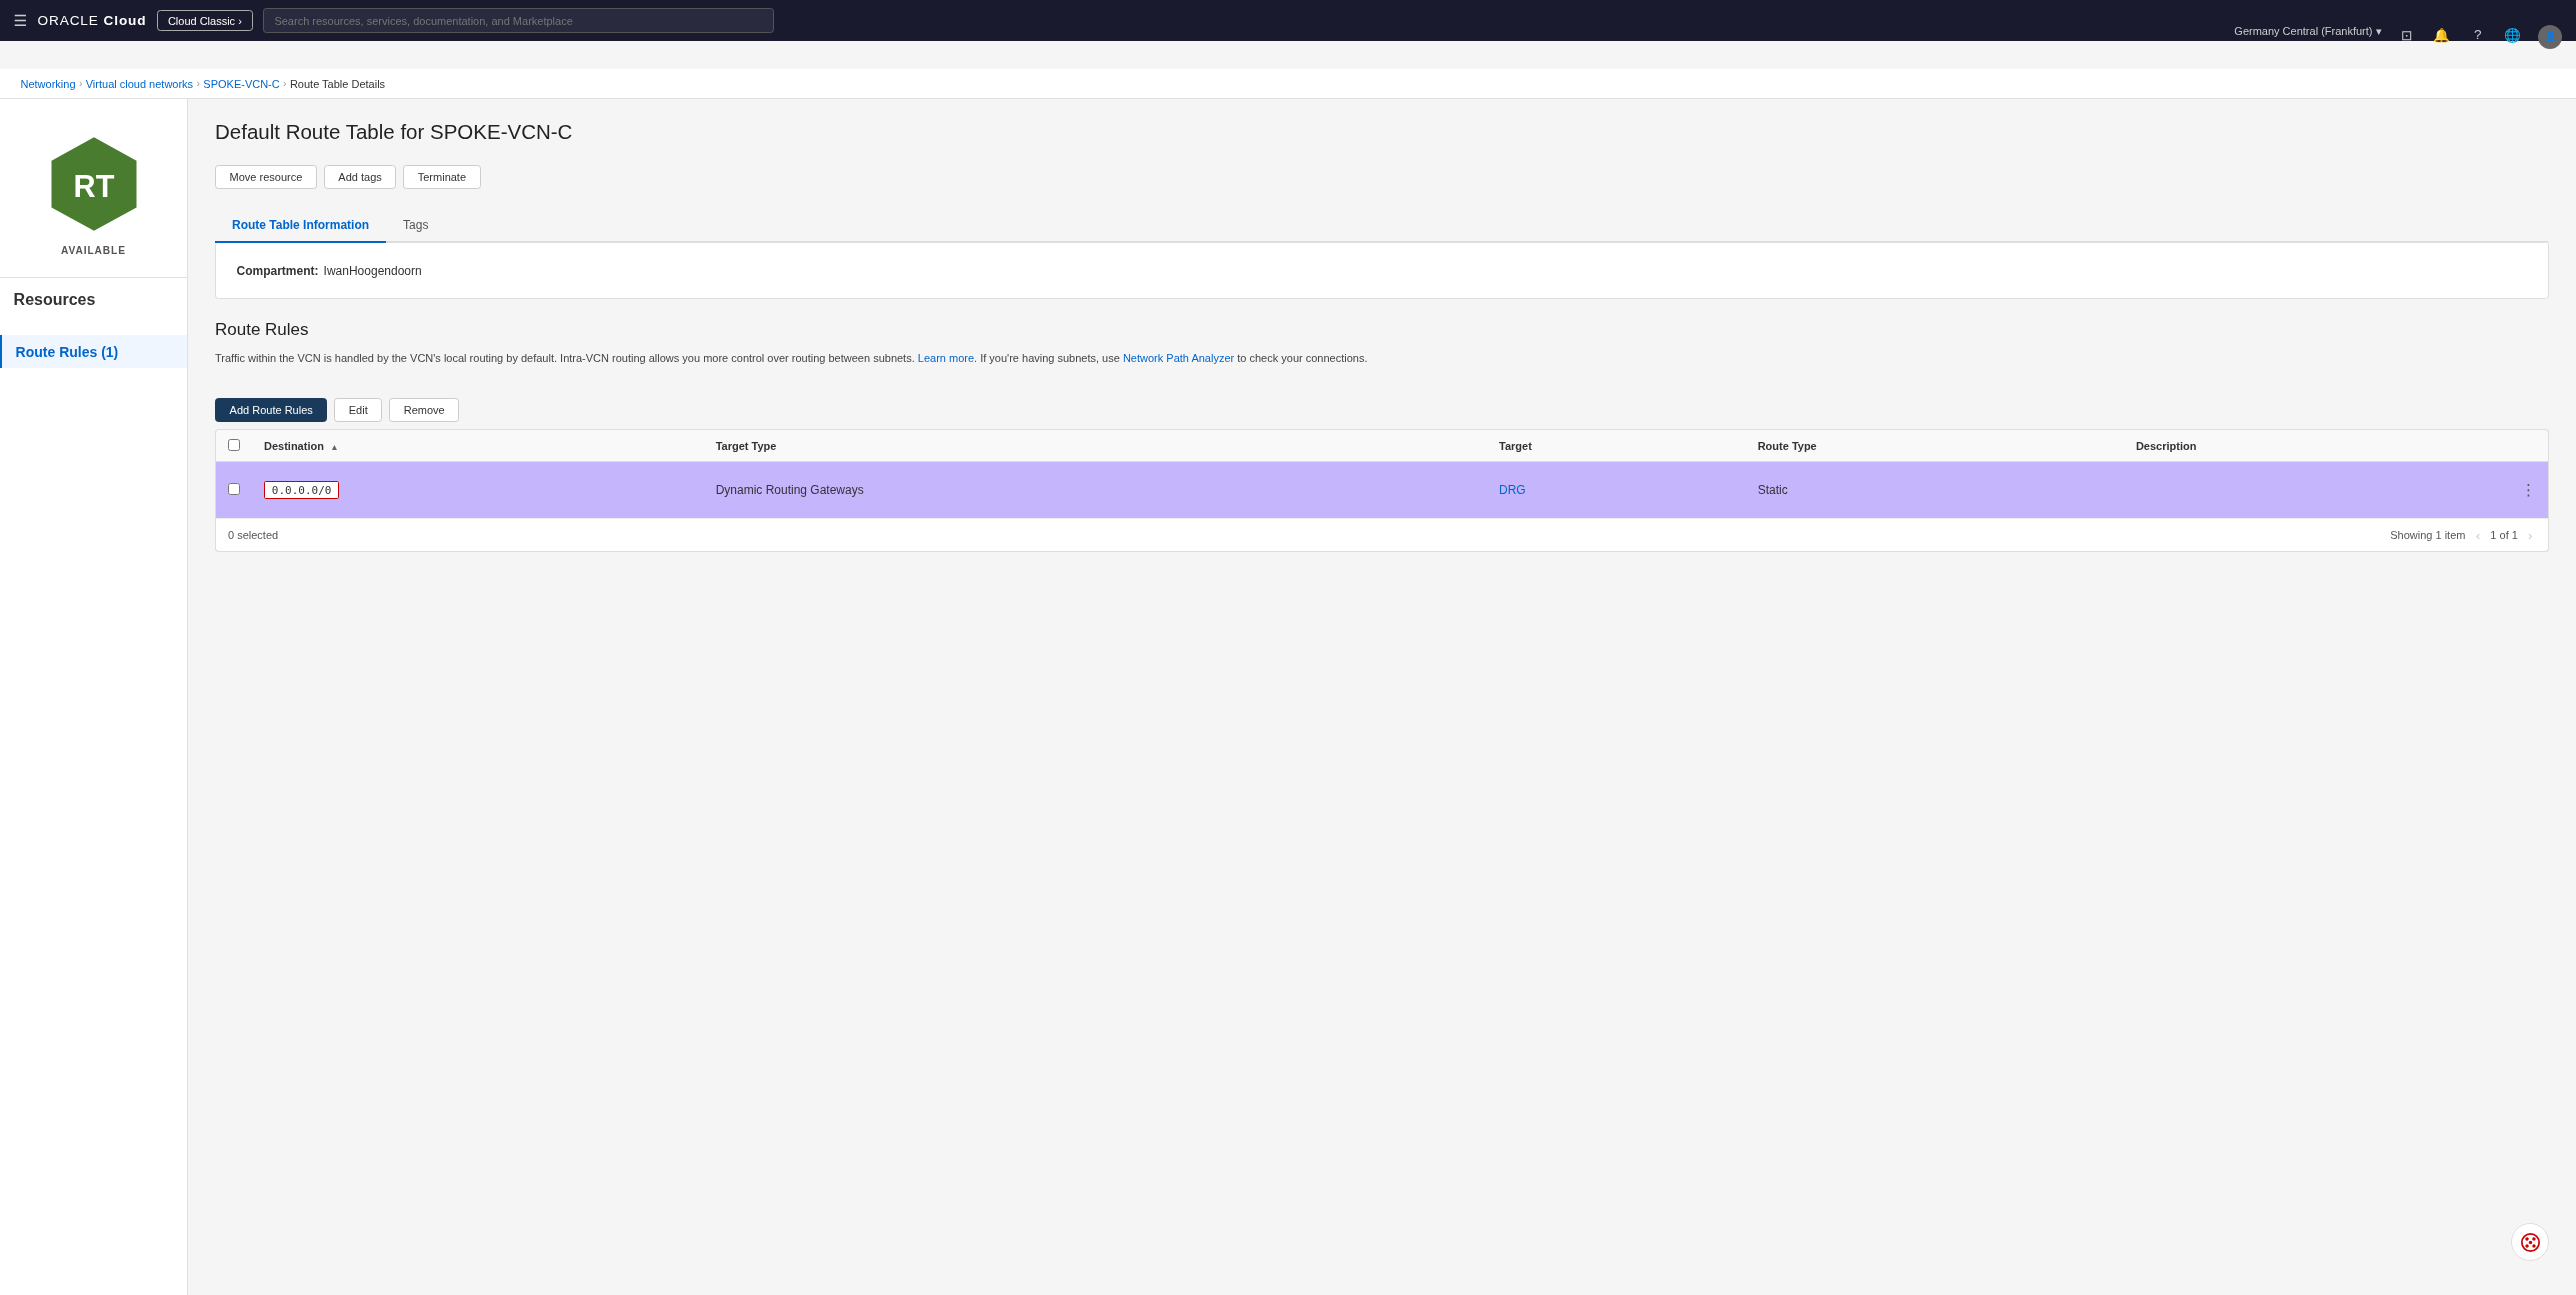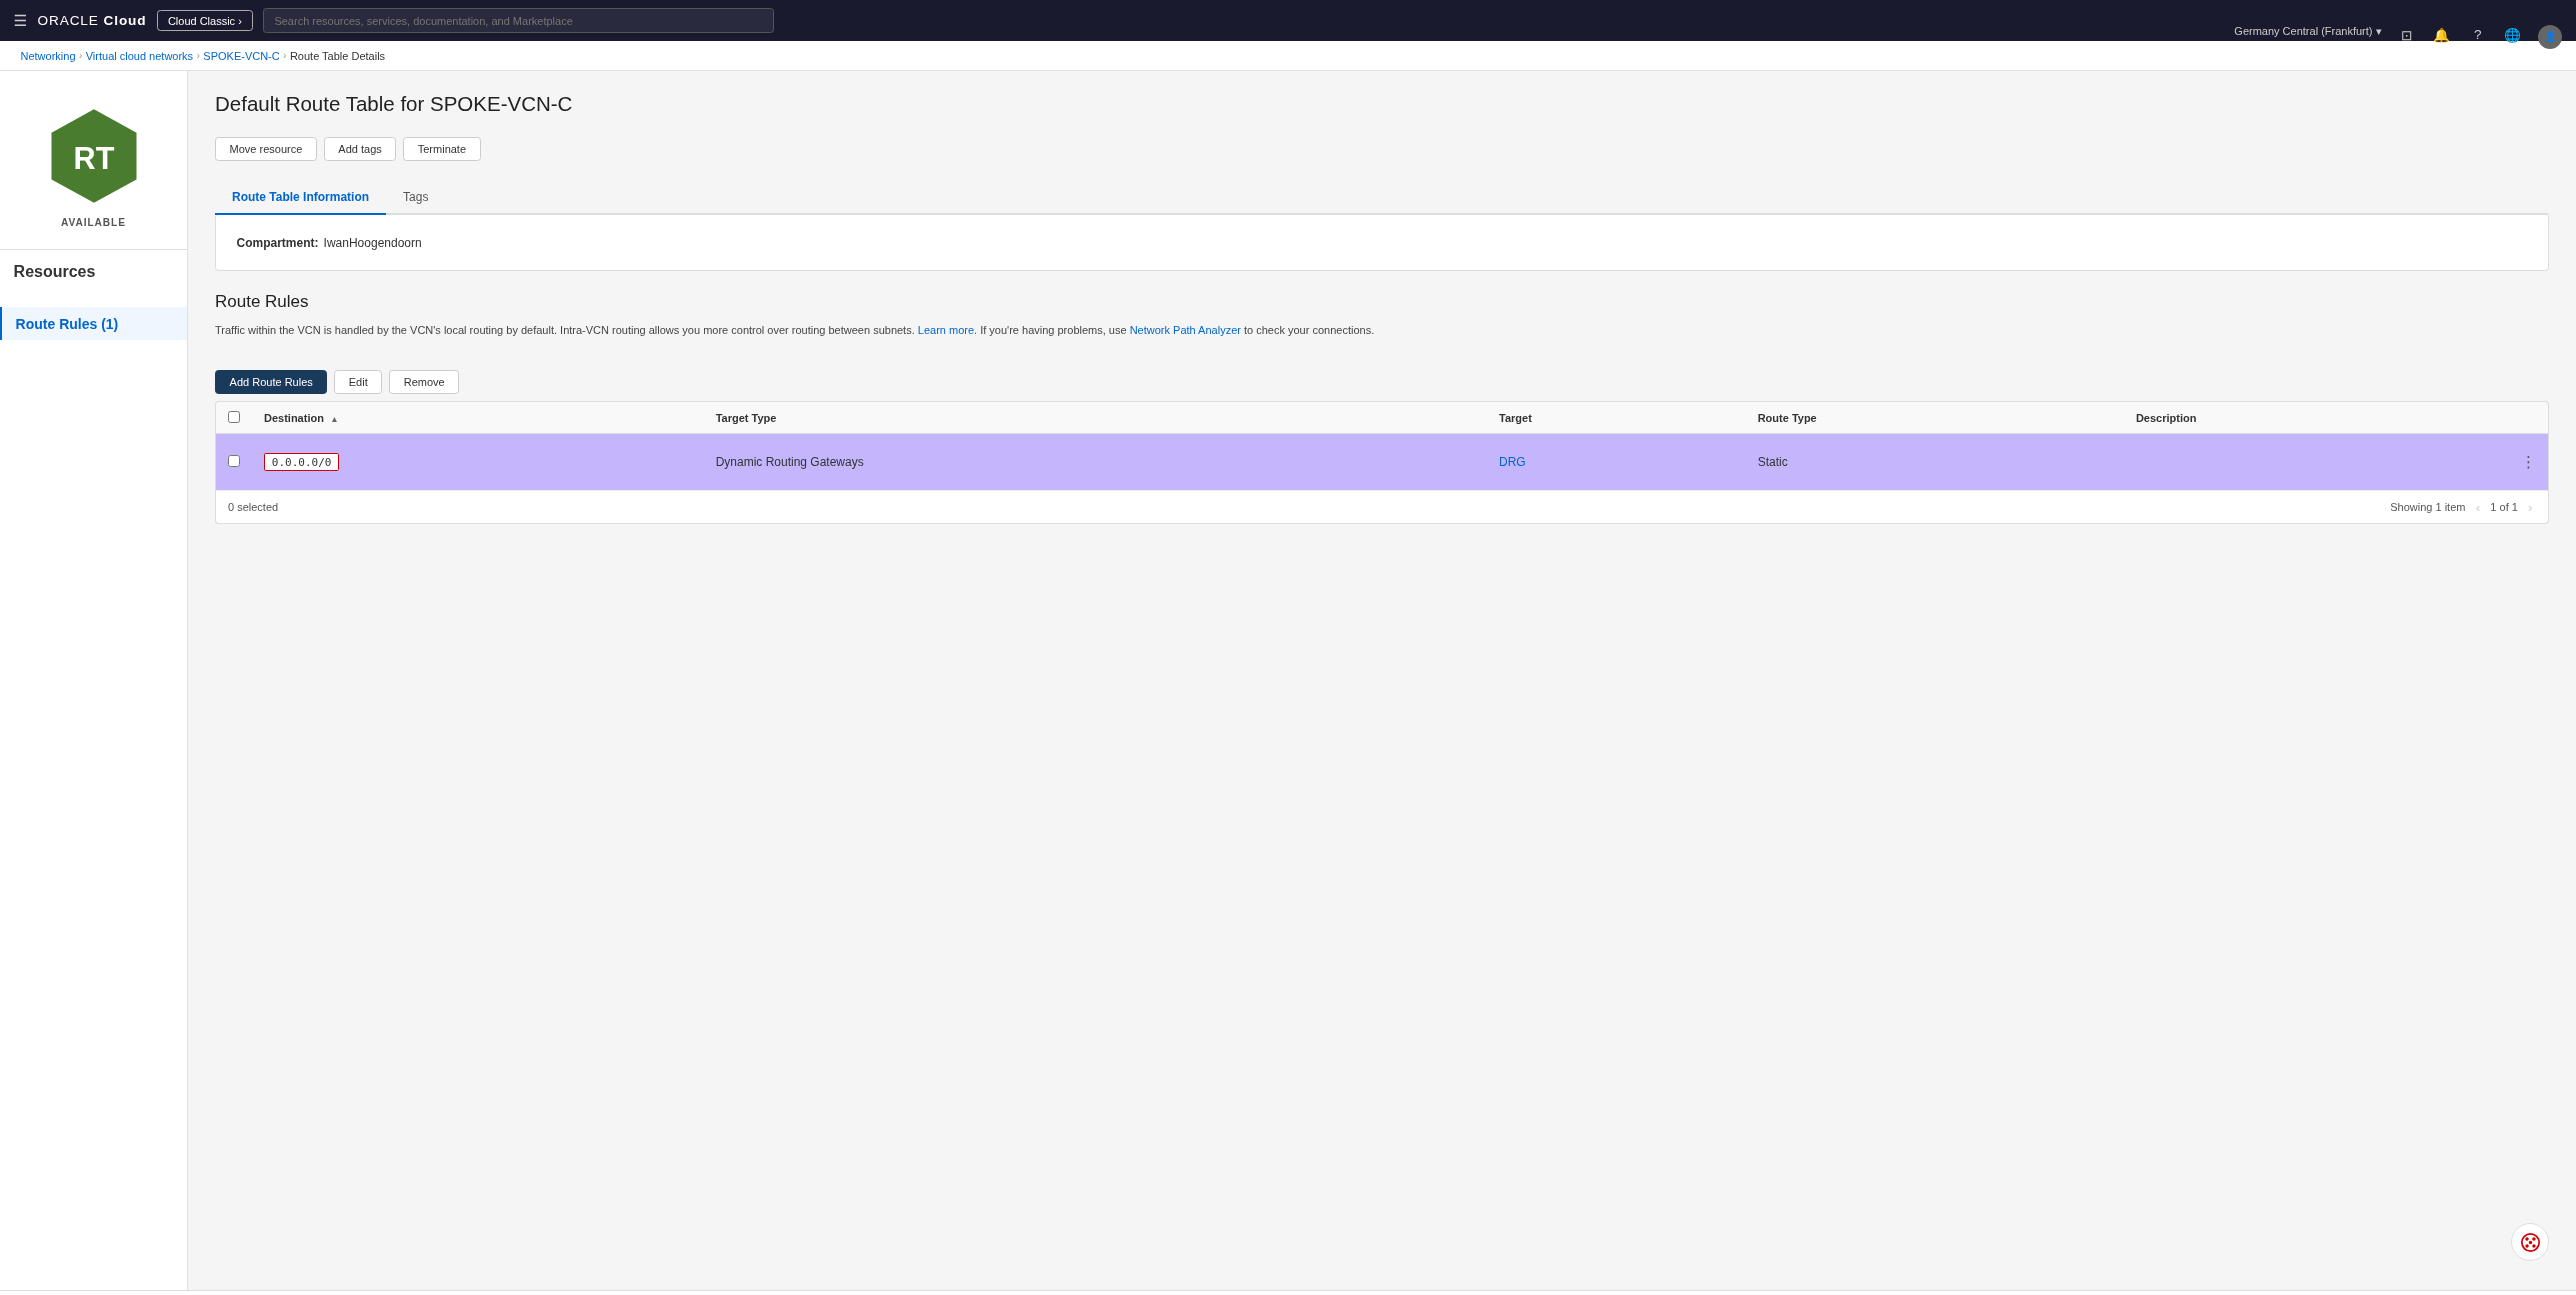--- a/index.html
+++ b/index.html
@@ -45,20 +45,21 @@
 
     
     .breadcrumb {
       background: white;
       padding: 8.5px 20.5px;
       font-size: 11px;
       border-bottom: 0.9px solid #e0e0e0;
       display: flex;
       align-items: center;
       gap: 3.4px;
+      margin-top: 28px;
     }
     .breadcrumb a { color: #0066cc; text-decoration: none; }
     .breadcrumb-sep { color: #999; font-size: 10.2px; }
     .breadcrumb-current { color: #333; }
 
     
     .main-layout {
       display: flex;
       min-height: calc(100vh - 41px - 35px);
     }
@@ -345,21 +346,21 @@
             <span class="info-value">IwanHoogendoorn</span>
           </div>
         </div>
       </div>
     </div>
 
     <h2 class="section-title">Route Rules</h2>
     <p class="route-desc">
       <span>Traffic within the VCN is handled by the VCN's local routing by default. Intra-VCN routing allows you more control over routing between subnets.</span>
       <a href="#" class="info-link">Learn more.</a>
-      <span> If you're having problems, use </span>
+      <span> If you're having subnets, use </span>
       <a href="#" class="info-link">Network Path Analyzer</a>
       <span>to check your connections.</span>
     </p>
 
     <div class="table-toolbar">
       <button class="btn btn-primary">Add Route Rules</button>
       <button class="btn">Edit</button>
       <button class="btn">Remove</button>
     </div>
 

